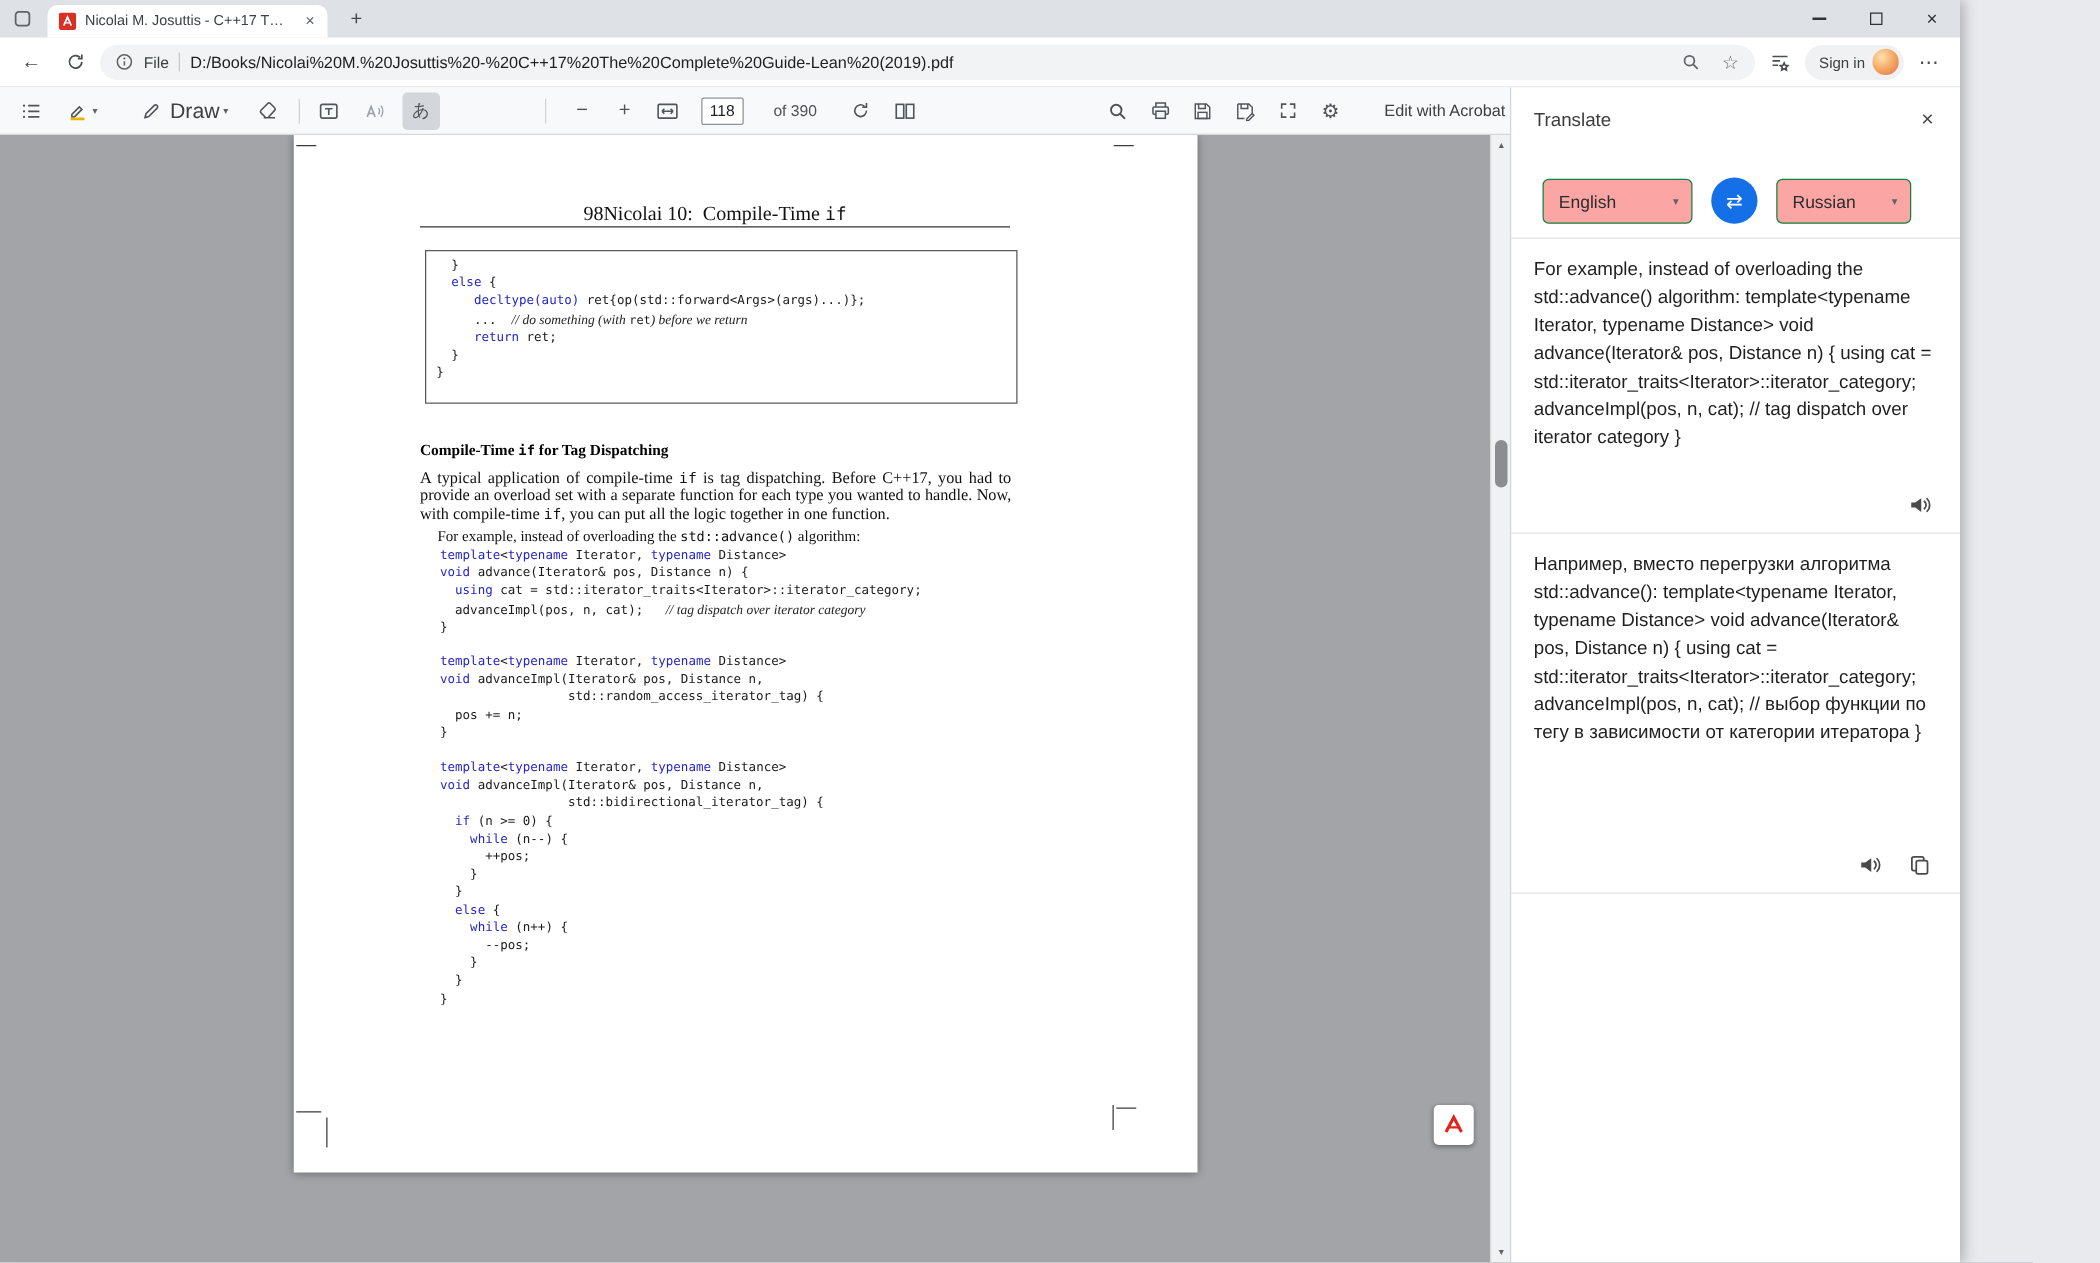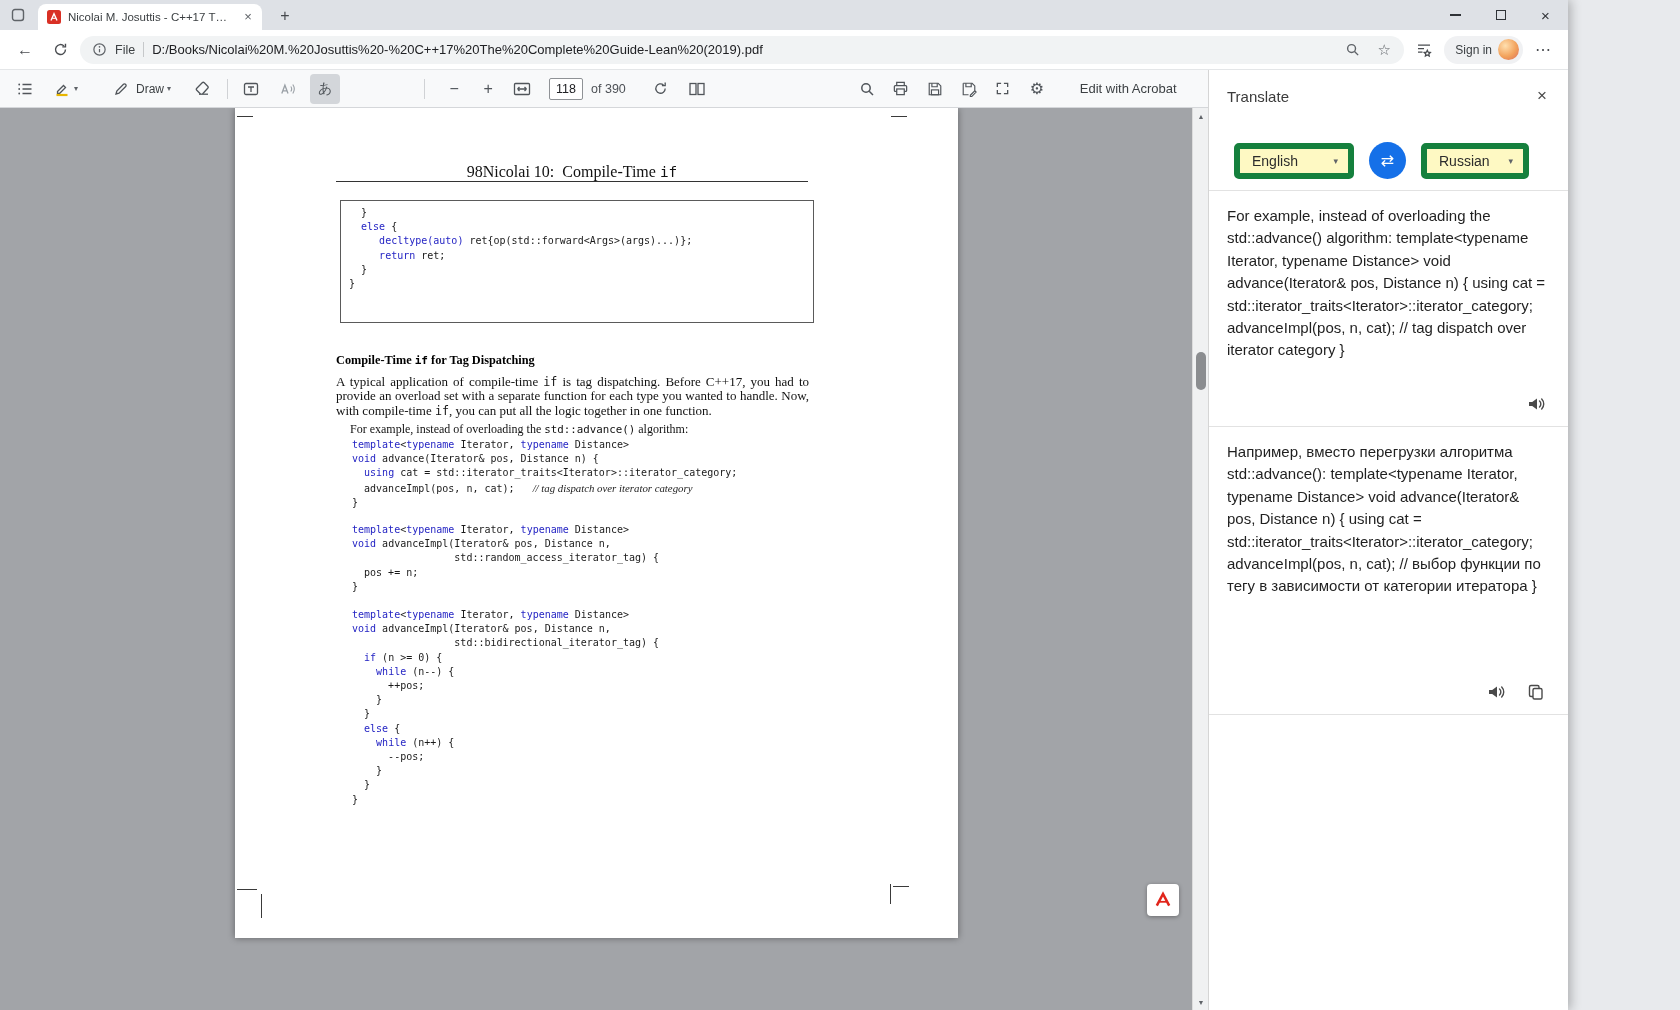--- a/index.html
+++ b/index.html
@@ -39,24 +39,24 @@
   .main-row{display:flex;height:940px;}
   .left-col{width:1208px;display:flex;flex-direction:column;flex:none;}
 
   
   .pdf-toolbar{height:38px;background:#f8f9fa;border-bottom:1px solid #d5d7da;display:flex;align-items:center;padding:0 8px;flex:none;}
   .pt-btn{width:30px;height:30px;border-radius:4px;display:flex;align-items:center;justify-content:center;color:#50555a;flex:none;}
   .pt-glyph{font-size:16px;color:#50555a;}
   .chev{font-size:8px;color:#5f6368;}
   .group{display:flex;align-items:center;flex:none;}
   .tb-sep{width:1px;height:20px;background:#d0d2d5;flex:none;}
-  .draw-label{font-size:12px;color:#3c4043;margin:0 3px 0 2px;}
+  .draw-label{font-size:17px;color:#3c4043;margin:0 3px 0 2px;}
   .translate-btn{background:#d3d6da;}
   .page-input{width:34px;height:22px;border:1px solid #8f9296;border-radius:2px;text-align:center;font-size:12.5px;color:#202124;background:#fff;}
-  .of-label{font-size:12.5px;color:#4d5156;margin-left:8px;flex:none;}
+  .of-label{font-size:12.5px;color:#4d5156;margin-left:24px;flex:none;}
   .acrobat-btn{height:30px;padding:0 10px;font-size:13px;color:#3c4043;border-radius:4px;flex:none;white-space:nowrap;}
 
   
   .m-toc{margin-left:2px;}
   .m-hl{margin-left:10px;}
   .m-draw{margin-left:30px;}
   .m-erase{margin-left:16px;}
   .m-sep1{margin-left:10px;}
   .m-text{margin-left:8px;}
   .m-ra{margin-left:6px;}
@@ -109,21 +109,21 @@
   .sb-arrow{position:absolute;left:0;width:16px;height:16px;display:flex;align-items:center;justify-content:center;font-size:7px;color:#5f6368;}
   .sb-up{top:0;} .sb-down{bottom:0;}
   .sb-thumb{position:absolute;left:3px;top:244px;width:10px;height:38px;background:#8b8d90;border-radius:5px;}
 
   
   .translate-panel{position:relative;width:360px;height:940px;background:#fff;border-left:1px solid #d5d5d5;flex:none;}
   .tp-head{position:absolute;left:0;top:12px;width:100%;display:flex;align-items:center;padding:0 12px 0 18px;}
   .tp-title{font-size:15px;color:#3b3b3b;flex:1;}
   .tp-close{width:28px;height:28px;font-size:17px;color:#4a4a4a;border-radius:4px;}
   .lang-row{position:absolute;left:25px;top:72px;display:flex;align-items:center;gap:15px;}
-  .lang-select{height:36px;border:6px solid #15803d;border-radius:5px;background:#fef9c3;display:flex;align-items:center;justify-content:space-between;padding:0 10px 0 12px;font-size:14px;color:#2c2c2c;}
+  .lang-select{height:36px;border:1px solid #15803d;border-radius:5px;background:#fca5a5;display:flex;align-items:center;justify-content:space-between;padding:0 10px 0 12px;font-size:14px;color:#2c2c2c;}
   .ls-src{width:120px;} .ls-tgt{width:108px;}
   .lang-select .chev{font-size:9px;color:#5f6368;}
   .swap-btn{width:37px;height:37px;border-radius:50%;background:#1570e8;color:#fff;font-size:16px;display:flex;align-items:center;justify-content:center;}
   .ts-card{position:absolute;left:0;top:120px;width:100%;border-top:1px solid #e2e2e2;border-bottom:1px solid #e2e2e2;}
   .ts-section{display:flex;flex-direction:column;padding:14px 20px 10px 18px;}
   .ts-src{height:235px;} .ts-tgt{height:287px;}
   .ts-divider{height:1px;background:#e2e2e2;}
   .ts-text{font-size:15px;line-height:22.4px;color:#1f1f1f;overflow-wrap:anywhere;}
   .ts-actions{margin-top:auto;align-self:flex-end;display:flex;gap:16px;}
   .ts-act{width:24px;height:24px;display:flex;align-items:center;justify-content:center;border-radius:4px;}
@@ -327,20 +327,21 @@
           <div class="page-header">
             <span>98</span>
             <span><span class="sg-t">Nicolai 10:  Compile-Time </span><span class="sg-m">if</span></span>
           </div>
           <div class="head-rule"></div>
 
           <div class="code-box">
                 <div class="code-line"><span class="sg-p">  }</span></div>
                 <div class="code-line"><span class="sg-p">  </span><span class="sg-k">else</span><span class="sg-p"> {</span></div>
                 <div class="code-line"><span class="sg-p">     </span><span class="sg-k">decltype(auto)</span><span class="sg-p"> ret{op(std::forward&lt;Args&gt;(args)...)};</span></div>
+                <div class="code-line"><span class="sg-p">     ...  </span><span class="sg-c">// do something (with </span><span class="sg-cc">ret</span><span class="sg-c">) before we return</span></div>
                 <div class="code-line"><span class="sg-p">     </span><span class="sg-k">return</span><span class="sg-p"> ret;</span></div>
                 <div class="code-line"><span class="sg-p">  }</span></div>
                 <div class="code-line"><span class="sg-p">}</span></div>
               </div>
 
           <h3 class="section-heading"><span class="sg-t">Compile-Time </span><span class="sg-m">if</span><span class="sg-t"> for Tag Dispatching</span></h3>
           <p class="body-par"><span class="sg-t">A typical application of compile-time </span><span class="sg-m">if</span><span class="sg-t"> is tag dispatching. Before C++17, you had to provide an overload set with a separate function for each type you wanted to handle. Now, with compile-time </span><span class="sg-m">if</span><span class="sg-t">, you can put all the logic together in one function.</span></p>
           <p class="intro-line"><span class="sg-t">For example, instead of overloading the </span><span class="sg-m">std::advance()</span><span class="sg-t"> algorithm:</span></p>
 
           <div class="code-block cb1">

